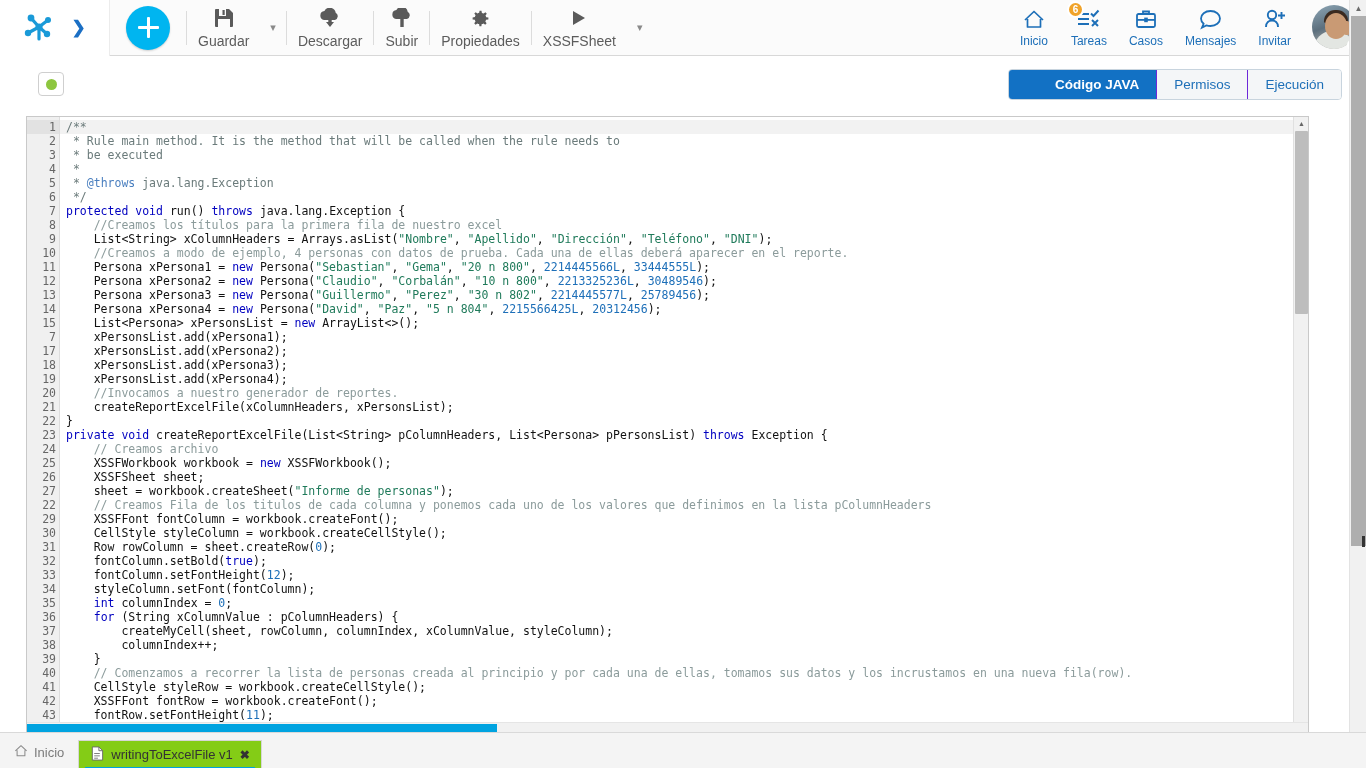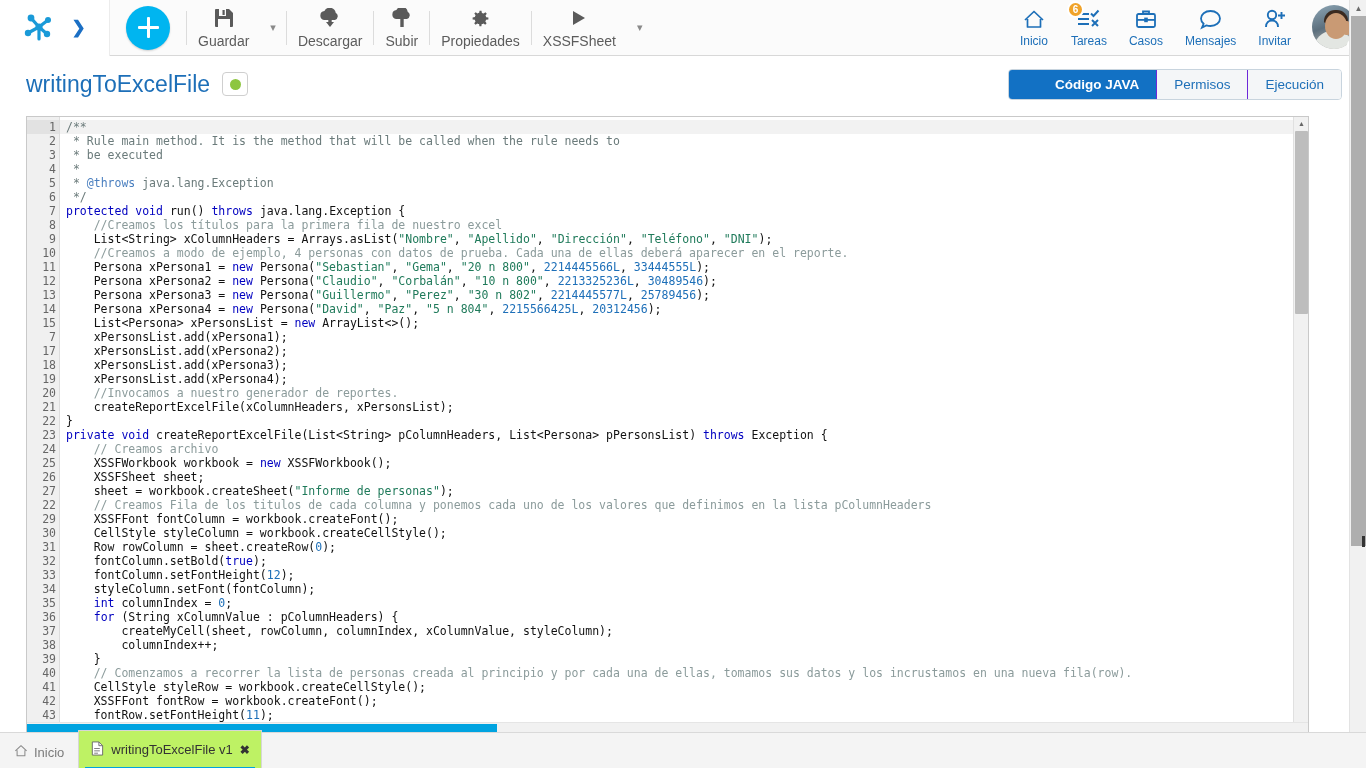--- a/index.html
+++ b/index.html
@@ -209,21 +209,21 @@
     background: #f4f4f4; border-top: 1px solid #d9d9d9;
     display: flex; align-items: flex-end;
   }
   .bb-home {
     display: flex; align-items: center; gap: 6px;
     padding: 0 14px; height: 32px; color: #7b7b7b; font-size: 13px;
     cursor: pointer;
   }
   .doc-tab {
     display: flex; align-items: center; gap: 7px;
-    height: 38px; padding: 0 11px; background: #bef264;
+    height: 28px; padding: 0 11px; background: #84cc16;
     border: 1px solid #d6d6d6; border-bottom: none; position: relative;
     font-size: 13px; color: #333; cursor: pointer;
   }
   .doc-tab .underline {
     position: absolute; left: 6px; right: 6px; bottom: -4px; height: 5px;
     background: #00a3e0;
   }
   .tab-close { color: #333; font-size: 12px; font-weight: bold; cursor: pointer; }
 </style>
 </head>
@@ -379,21 +379,20 @@
           <div class="hair"></div>
           <div class="face"></div>
           <div class="hand"></div>
         </div>
         <div class="status-dot"></div>
       </div>
     </div>
   </div>
 
   <div class="title-row">
-    <div class="page-title">writingToExcelFile</div>
     <div class="title-state-box">
       <div class="title-state-dot"></div>
     </div>
 
     <div class="tabs">
       <div class="tab active">Código JAVA</div>
       <div class="tab">Permisos</div>
       <div class="tab">Ejecución</div>
     </div>
   </div>

